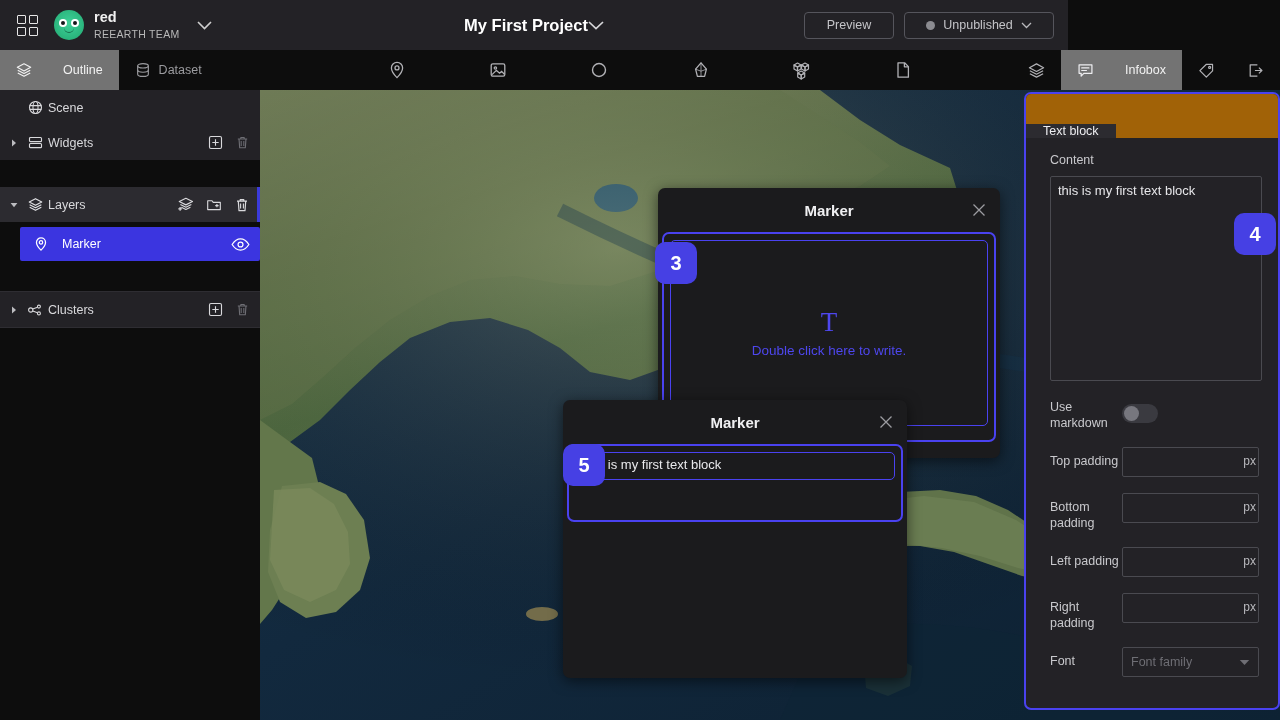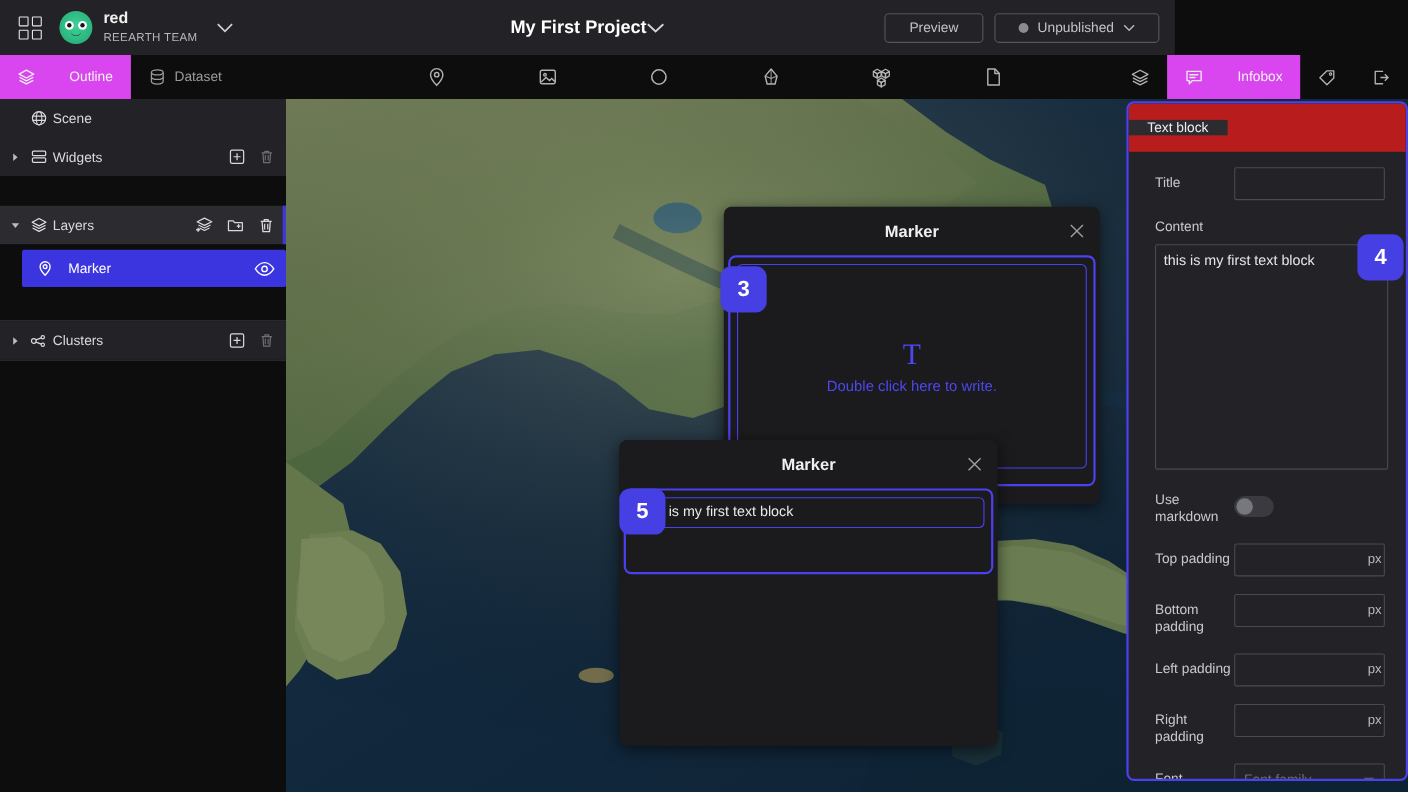--- a/index.html
+++ b/index.html
@@ -55,21 +55,21 @@
 
   
   .toolbar {
     position: absolute; left: 0; top: 50px; width: 1280px; height: 40px;
     background: #0d0d0d; display: flex; align-items: stretch;
   }
   .tab {
     display: flex; align-items: center; gap: 8px; padding: 0 16px;
     color: #9b9b9f; font-size: 12.5px; cursor: pointer; height: 40px;
   }
-  .tab.active { background: #d946ef; color: #f2f2f2; gap: 31px; }
+  .tab.active { background: #737373; color: #f2f2f2; gap: 31px; }
   .tool-center { position: absolute; left: 380px; top: 0; width: 540px; height: 40px;
                  display: flex; align-items: center; justify-content: space-between; }
   .ticon { width: 34px; height: 34px; display: flex; align-items: center; justify-content: center; cursor: pointer; }
   .tool-right { position: absolute; right: 0; top: 0; height: 40px; display: flex; align-items: stretch; }
   svg { display: block; }
 
   
   .sidebar {
     position: absolute; left: 0; top: 90px; width: 260px; height: 630px;
     background: #0d0d0d;
@@ -120,21 +120,21 @@
     background: #4640e4; color: #fff; font-size: 20px; font-weight: bold;
     display: flex; align-items: center; justify-content: center; z-index: 40;
   }
 
   
   .rpanel {
     position: absolute; left: 1024px; top: 92px; width: 256px; height: 618px;
     background: #232226; border: 2px solid #4a42f0; border-radius: 7px;
     overflow: hidden;
   }
-  .rp-tabbar { height: 44px; background: #b91c1c; display: flex; align-items: center; }
+  .rp-tabbar { height: 44px; background: #a16207; display: flex; align-items: flex-end; }
   .rp-tab { display: flex; align-items: center; padding: 0 17px; background: #2c2b30; color: #ededf0; font-size: 12.5px; cursor: pointer; }
   .rp-fields { padding: 14px 14px 0 24px; }
   .field { display: flex; align-items: flex-start; margin-bottom: 16px; }
   .flabel { width: 72px; color: #c9c9cd; font-size: 12.5px; line-height: 16px; padding-top: 6px; }
   .fctrl { flex: 1; position: relative; }
   .inp {
     width: 137px; height: 30px; background: transparent; border: 1px solid #4a4a50;
     border-radius: 2px; color: #e6e6e9; font-size: 12.5px; font-family: "Liberation Sans", sans-serif;
     padding: 0 8px;
   }
@@ -537,26 +537,20 @@
   </div>
 
   <div class="rpanel">
     <div class="rp-tabbar">
       <div class="rp-tab">
         <span>Text block</span>
       </div>
     </div>
     <div class="rp-fields">
 
-      <div class="field">
-        <div class="flabel">Title</div>
-        <div class="fctrl">
-          <input class="inp" type="text" value="" style="">
-        </div>
-      </div>
 
       <div class="content-field">
         <div class="flabel">Content</div>
         <textarea class="ta" style="">this is my first text block</textarea>
       </div>
 
       <div class="field">
         <div class="flabel label-2l">Use markdown</div>
         <div class="fctrl">
           <div class="toggle">

